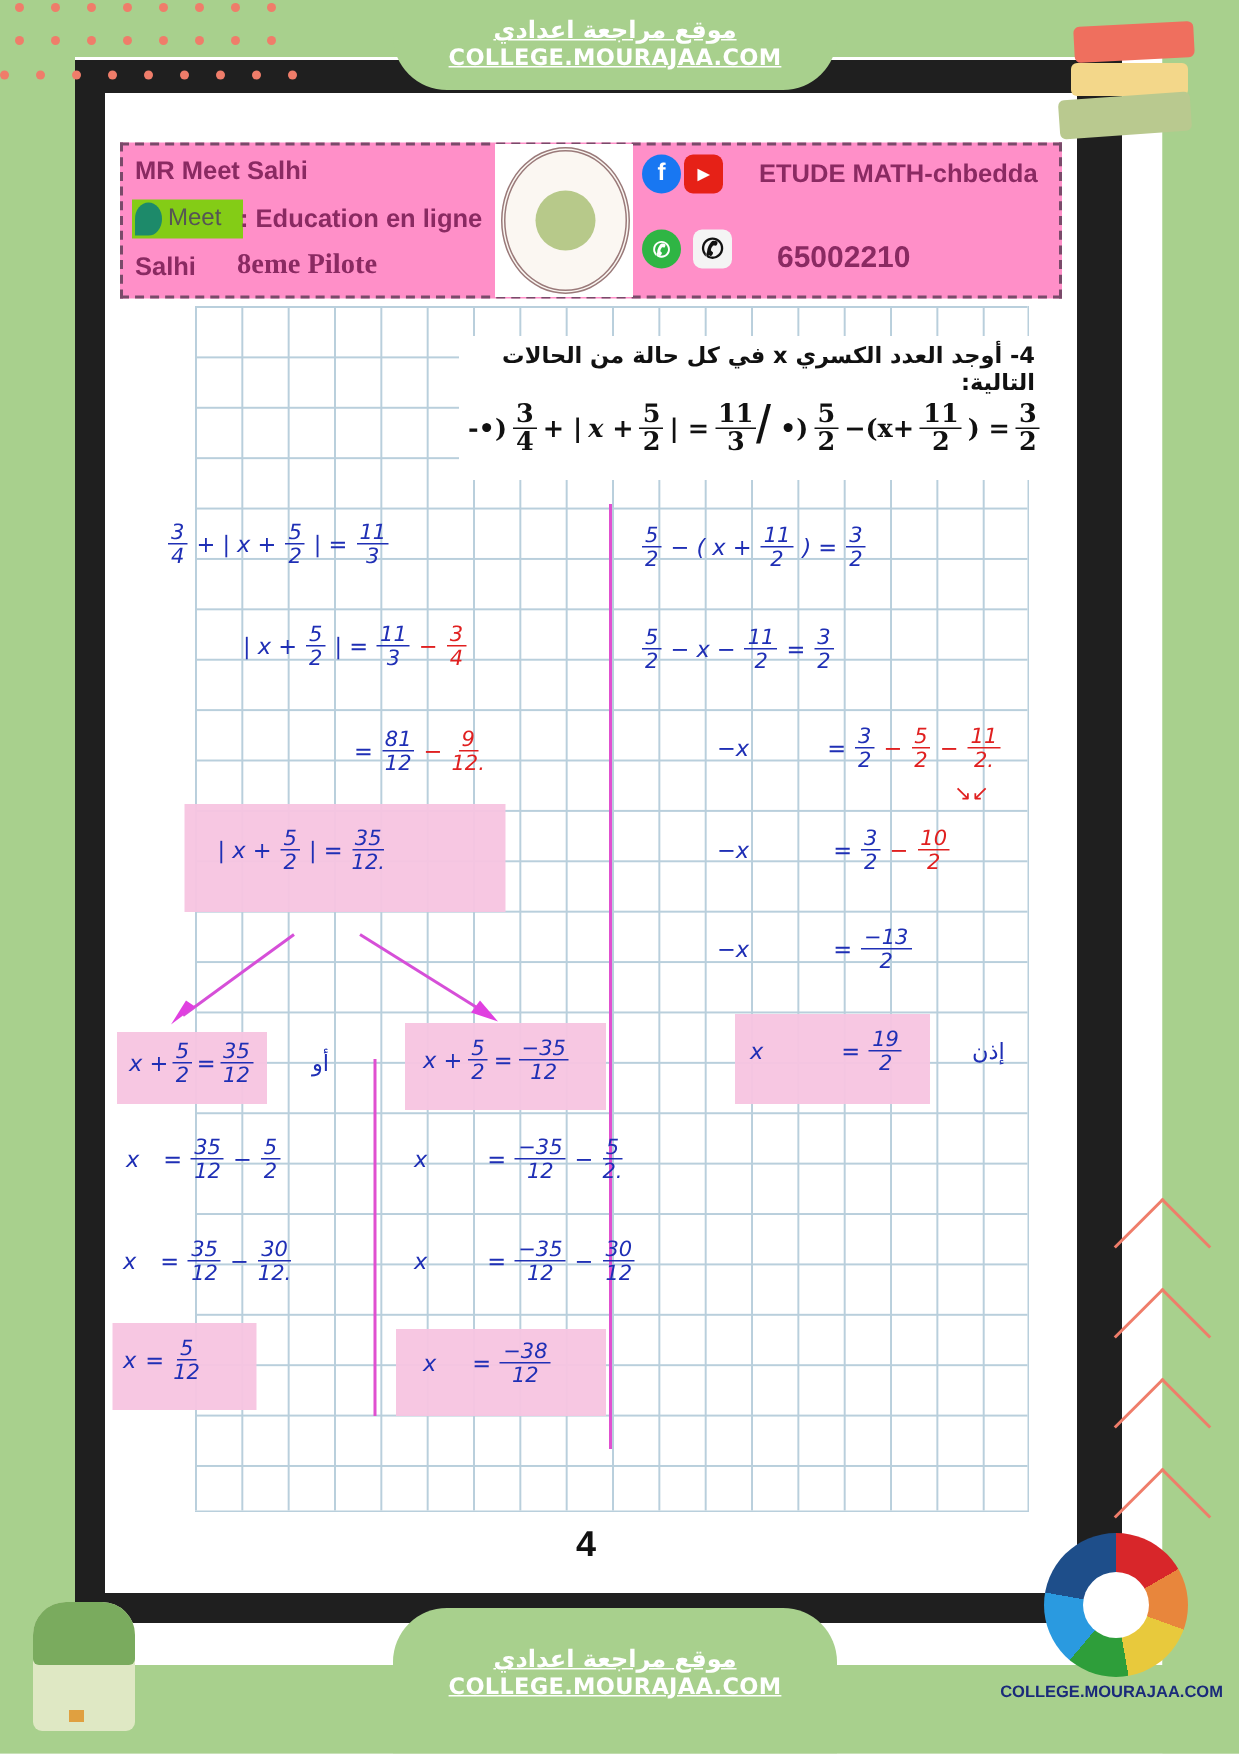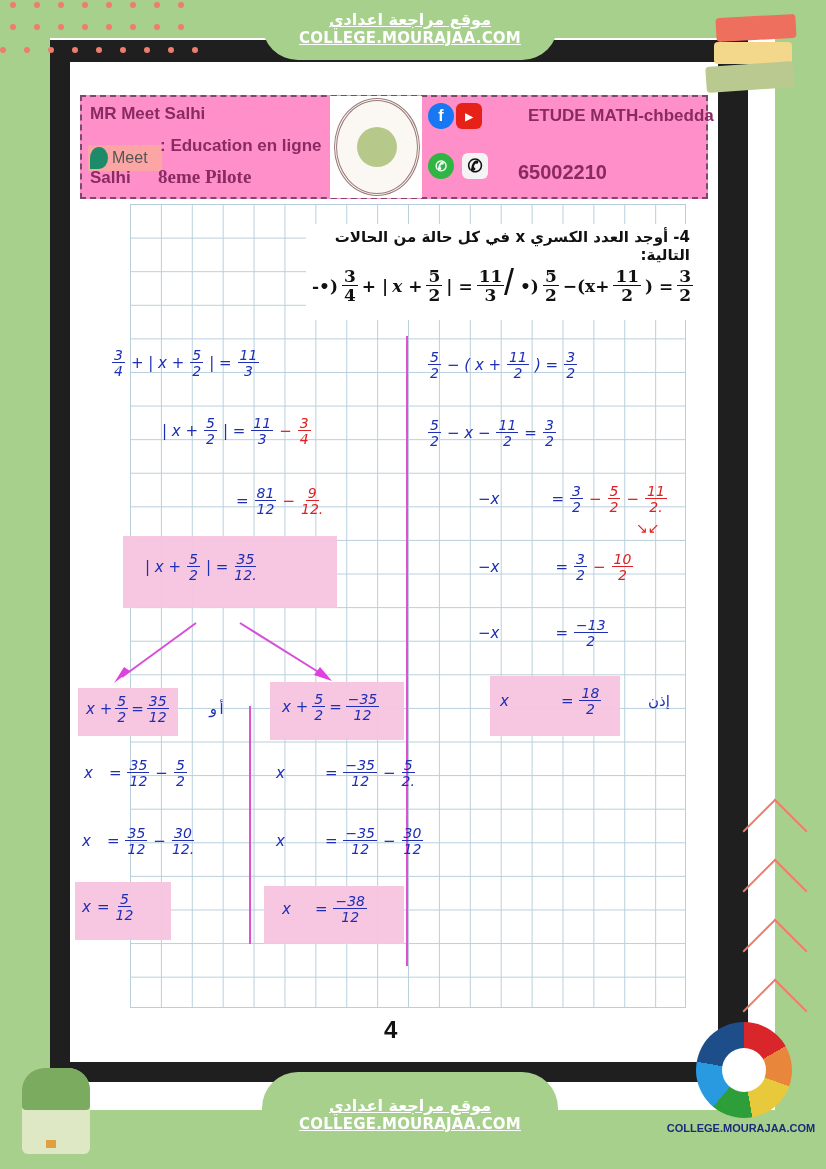--- a/index.html
+++ b/index.html
@@ -14,21 +14,21 @@
   .tab-bottom{left:262px;top:1072px;width:296px;height:97px;background:#a8d08d;border-radius:36px 36px 0 0;text-align:center;color:#fff;}
   .tab-ar{font-family:"DejaVu Sans",sans-serif;font-size:16px;font-weight:bold;text-decoration:underline;direction:rtl;display:block;margin-top:10px;}
   .tab-en{font-family:"DejaVu Sans",sans-serif;font-size:15px;font-weight:bold;text-decoration:underline;display:block;letter-spacing:0.2px;}
   .tab-bottom .tab-ar{margin-top:24px;}
   .green-bottom{left:0;top:1110px;width:826px;height:59px;background:#a8d08d;}
   .header-box{left:80px;top:95px;width:628px;height:104px;border:2px dashed #7a4a6a;background:#ff8fc8;}
   .hdr-logo{left:330px;top:96px;width:92px;height:102px;background:#fff;}
   .seal{left:334px;top:98px;width:86px;height:98px;border-radius:50%;border:3px double #9a7a7a;background:#fbf7f2;display:flex;align-items:center;justify-content:center;}
   .seal-inner{width:40px;height:40px;border-radius:50%;background:#b7c98a;}
   .hdr-text{color:#8a2a62;font-weight:bold;}
-  .meet{left:88px;top:133px;width:74px;height:26px;background:#fca5a5;display:flex;align-items:center;gap:4px;padding-left:2px;margin-top:12px;}
+  .meet{left:88px;top:133px;width:74px;height:26px;background:#84cc16;display:flex;align-items:center;gap:4px;padding-left:2px;}
   .meet-ico{width:18px;height:22px;border-radius:50% 50% 50% 0;background:#1d8a6a;position:relative;}
   .meet-lbl{color:#555;font-size:16px;}
   .social{width:26px;height:26px;border-radius:6px;display:flex;align-items:center;justify-content:center;color:#fff;font-weight:bold;font-size:16px;}
   .grid{left:130px;top:204px;width:556px;height:804px;
     background-image:linear-gradient(to right,#b9cfdc 1px,transparent 1px),linear-gradient(to bottom,#b9cfdc 1px,transparent 1px);
     background-size:30.9px 100%,100% 33.6px;border-right:1px solid #b9cfdc;border-bottom:1px solid #b9cfdc;}
   .exercise{left:306px;top:224px;width:390px;height:96px;background:#fff;}
   .ex-title{left:310px;top:228px;width:380px;font-family:"DejaVu Sans",sans-serif;font-size:15px;font-weight:bold;direction:rtl;text-align:right;color:#111;}
   .ex-eq{top:268px;font-family:"DejaVu Serif",serif;font-size:17px;font-weight:bold;color:#111;display:flex;align-items:center;gap:4px;}
   .frac{display:inline-flex;flex-direction:column;align-items:center;line-height:1;}
@@ -101,21 +101,21 @@
 <div class="abs hdr-text" style="left:90px;top:168px;font-size:17px;">Salhi</div>
 <div class="abs hdr-text" style="left:158px;top:166px;font-size:19px;font-family:'Liberation Serif',serif;">8eme Pilote</div>
 <div class="abs hdr-logo"></div>
 <div class="abs seal">
     <div class="seal-inner"></div>
   </div>
 <div class="abs social" style="left:428px;top:103px;background:#1877f2;border-radius:50%;">f</div>
 <div class="abs social" style="left:456px;top:103px;background:#e62117;font-size:10px;">▶</div>
 <div class="abs social" style="left:428px;top:153px;background:#2fb544;border-radius:50%;font-size:14px;">✆</div>
 <div class="abs social" style="left:462px;top:153px;background:#f4f4f4;color:#111;font-size:18px;">✆</div>
-<div class="abs hdr-text" style="left:528px;top:106px;font-size:17px;">ETUDE MATH-chbedda</div>
+<div class="abs hdr-text" style="left:506px;top:106px;font-size:17px;">ETUDE MATH-chbedda</div>
 <div class="abs hdr-text" style="left:518px;top:161px;font-size:20px;">65002210</div>
 
 <div class="abs grid"></div>
 
 <div class="abs exercise"></div>
 <div class="abs ex-title">4- أوجد العدد الكسري x في كل حالة من الحالات التالية:</div>
 <div class="abs ex-eq" style="left:312px;">
   <span>-•)</span>
   <span class="frac">
       <span class="n">3</span>
@@ -227,21 +227,21 @@
   <span class="frac">
       <span class="n">5</span>
       <span class="d">2</span>
     </span>
   <span>=</span>
   <span class="frac">
       <span class="n">35</span>
       <span class="d">12</span>
     </span>
 </div>
-<div class="abs hw" style="left:208px;top:700px;font-style:normal;direction:rtl;font-family:Liberation Mono, monospace;">أو</div>
+<div class="abs hw" style="left:208px;top:700px;font-style:normal;direction:rtl;">أو</div>
 <div class="abs hw" style="left:84px;top:758px;">
   <span>x</span>
   <span style="margin-left:10px">=</span>
   <span class="frac">
       <span class="n">35</span>
       <span class="d">12</span>
     </span>
   <span>−</span>
   <span class="frac">
       <span class="n">5</span>
@@ -390,21 +390,21 @@
   <span class="frac">
       <span class="n">−13</span>
       <span class="d">2</span>
     </span>
 </div>
 <div class="abs pink-box" style="left:490px;top:676px;width:130px;height:60px;"></div>
 <div class="abs hw" style="left:500px;top:686px;">
   <span>x</span>
   <span style="margin-left:46px">=</span>
   <span class="frac">
-      <span class="n">18</span>
+      <span class="n">19</span>
       <span class="d">2</span>
     </span>
 </div>
 <div class="abs hw" style="left:648px;top:692px;font-style:normal;direction:rtl;">إذن</div>
 
 <div class="abs page-num">4</div>
 
 <div>
   <div class="abs chev" style="left:752px;top:808px;"></div>
   <div class="abs chev" style="left:752px;top:868px;"></div>

